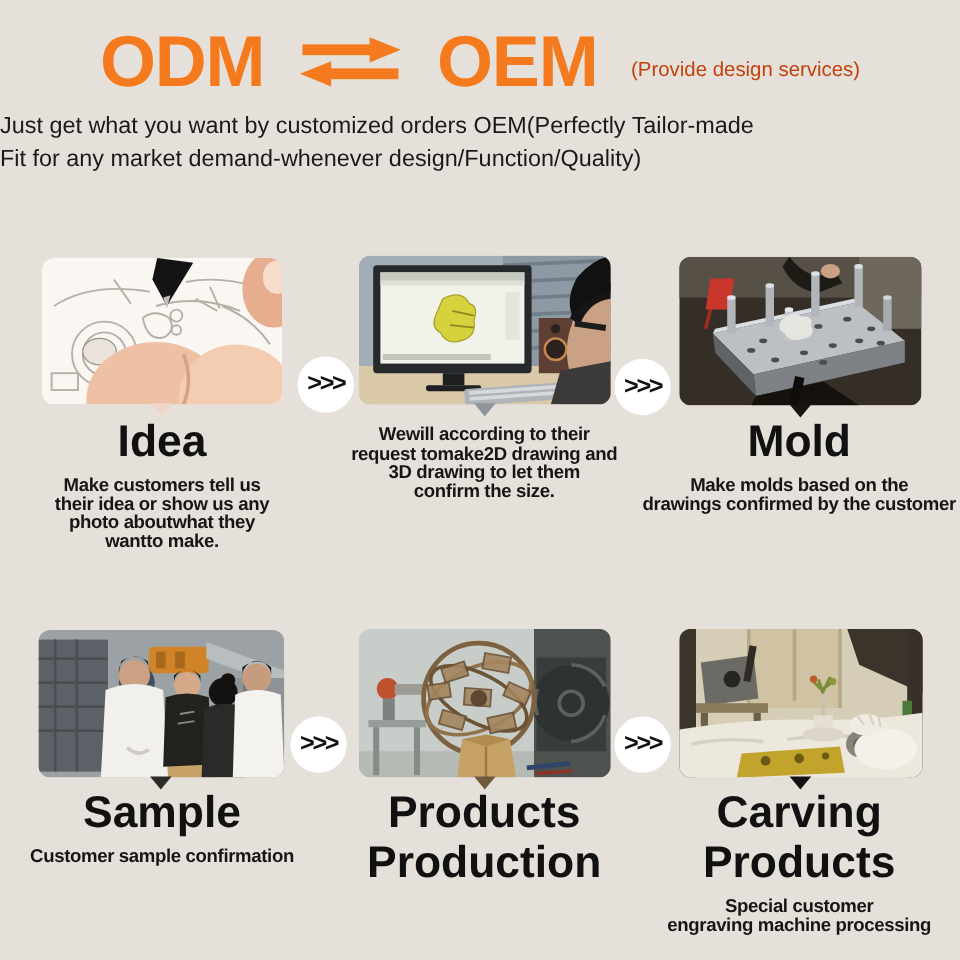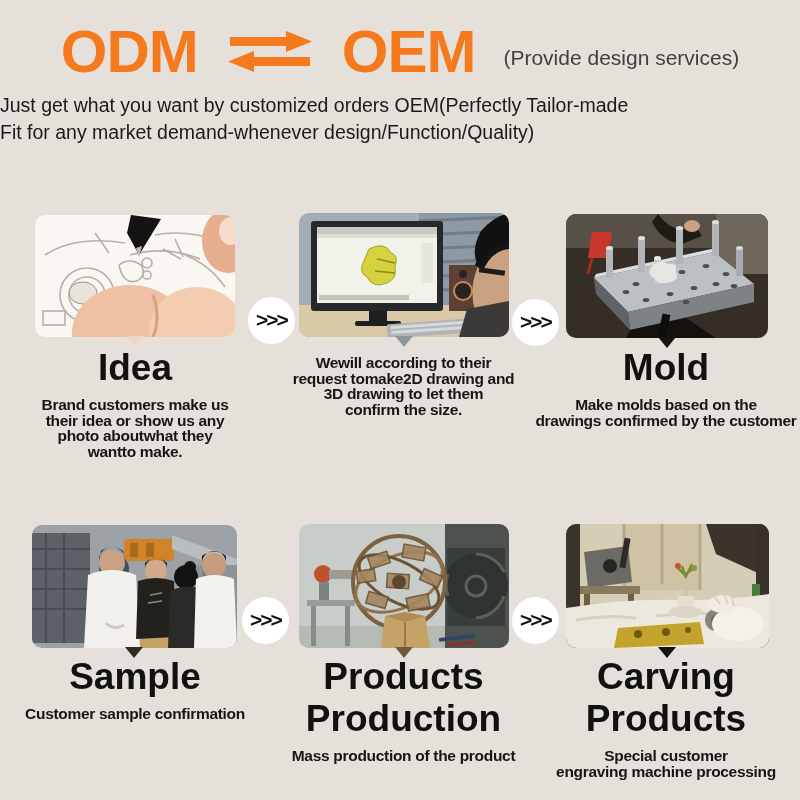--- a/index.html
+++ b/index.html
@@ -15,21 +15,21 @@
   .header-row {
     position:absolute; top:22px; left:0; right:0;
     display:flex; justify-content:center; align-items:center; gap:28px;
   }
   .brand {
     font-size:60px; font-weight:900; letter-spacing:-1px;
     color:#f5791d; line-height:1;
   }
   .exchange { width:88px; height:44px; }
   .note {
-    font-size:21px; color:#404040; font-weight:400; padding-top:12px; letter-spacing:0;
+    font-size:17px; color:#c2410c; font-weight:400; padding-top:12px; letter-spacing:0;
   }
   .subtitle {
     position:absolute; top:92px; left:0; right:0;
     text-align:left; font-size:19.5px; line-height:27px; color:#1a1a1a;
   }
   
   .figure {
     position:absolute; border-radius:10px; overflow:hidden;
   }
   .figure svg { display:block; width:100%; height:100%; }
@@ -217,21 +217,21 @@
 <div class="badge b1">&gt;&gt;&gt;</div>
 <div class="badge b2">&gt;&gt;&gt;</div>
 
 <div class="pointer p1"></div>
 <div class="pointer p2"></div>
 <div class="pointer p3"></div>
 
 <div class="caption c1">
   <div class="step-title">Idea</div>
   <div class="step-desc">
-    <span>Brand customers make us</span>
+    <span>Make customers tell us</span>
     <span>their idea or show us any</span>
     <span>photo aboutwhat they</span>
     <span>wantto make.</span>
   </div>
 </div>
 
 <div class="caption c2">
   <div class="step-desc">
     <span>Wewill according to their</span>
     <span>request tomake2D drawing and</span>
@@ -373,23 +373,20 @@
 
 <div class="caption c4">
   <div class="step-title">Sample</div>
   <div class="step-desc">
     <span>Customer sample confirmation</span>
   </div>
 </div>
 
 <div class="caption c5">
   <div class="step-title">Products Production</div>
-  <div class="step-desc">
-    <span>Mass production of the product</span>
-  </div>
 </div>
 
 <div class="caption c6">
   <div class="step-title">Carving Products</div>
   <div class="step-desc">
     <span>Special customer</span>
     <span>engraving machine processing</span>
   </div>
 </div>
 

